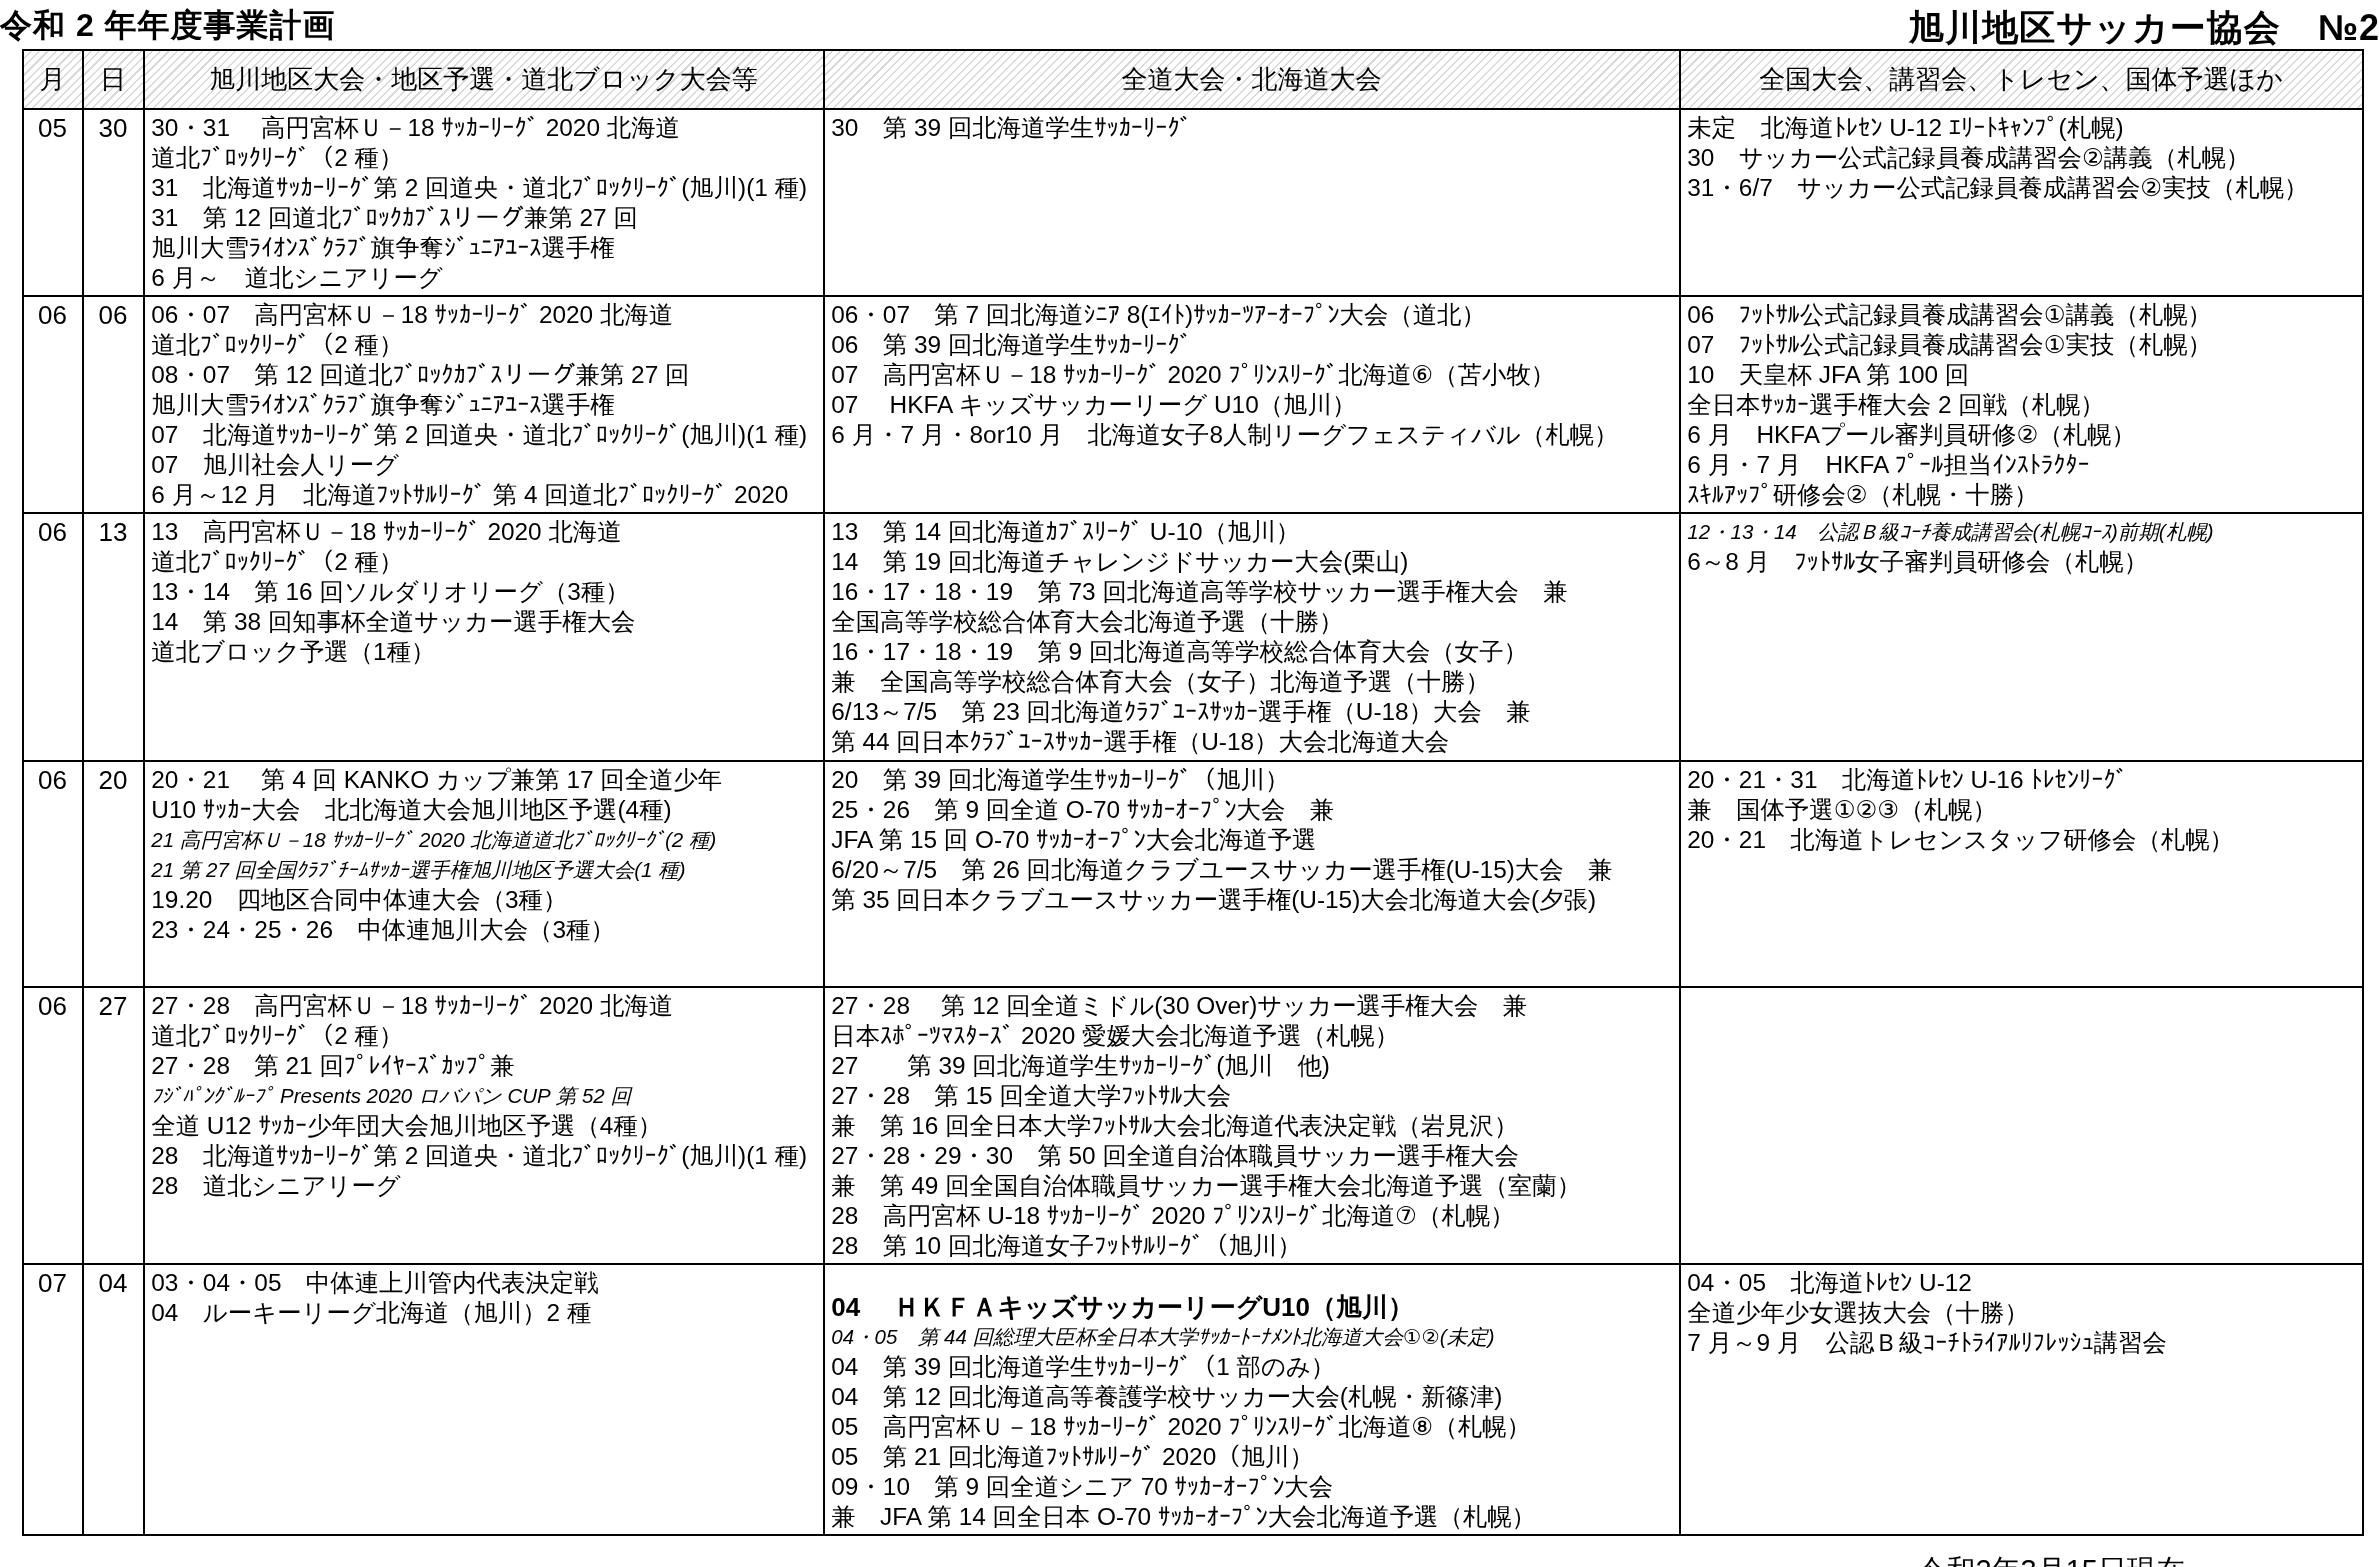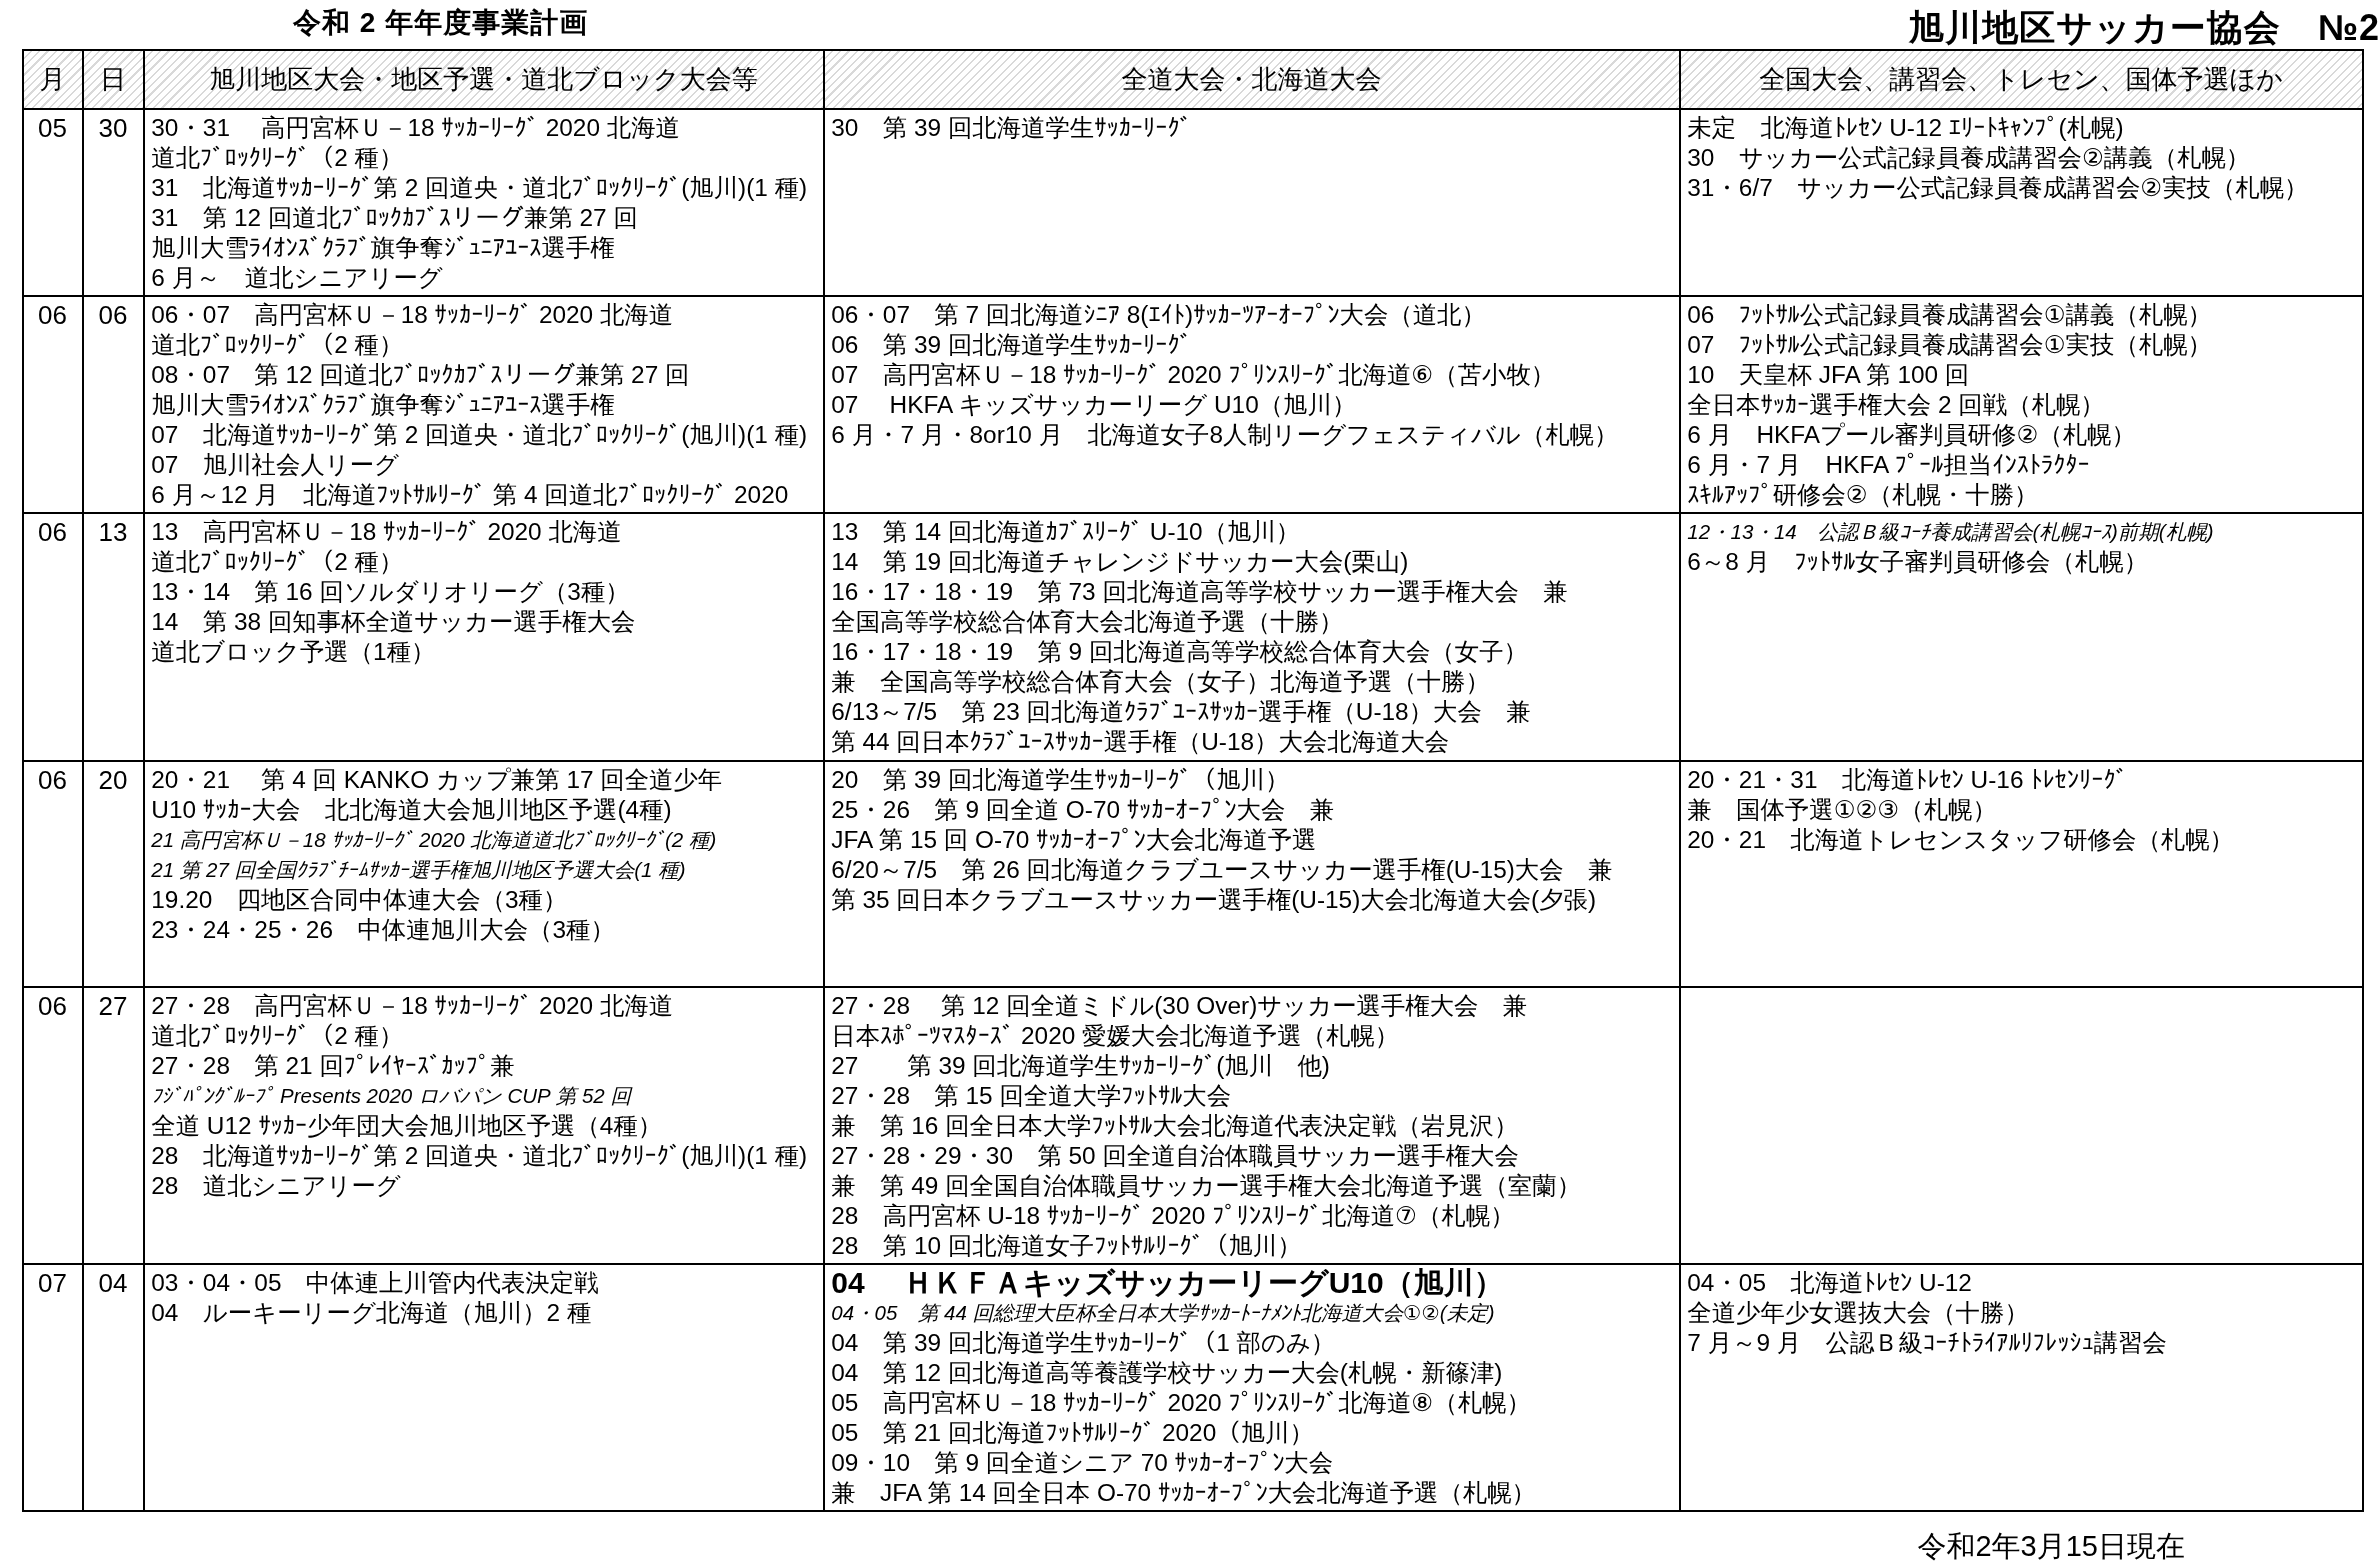--- a/index.html
+++ b/index.html
@@ -2,21 +2,21 @@
 <html><head>
 <meta charset="utf-8">
 <style>
   html,body { margin:0; padding:0; }
   body {
     width:2380px; height:1567px; background:#ffffff; color:#000;
     font-family:"Liberation Sans","DejaVu Sans",sans-serif;
     -webkit-font-smoothing:antialiased;
   }
   .titlebar { display:flex; align-items:flex-start; padding-top:3.9px; height:45px; }
-  .title-left  { margin-left:293px; font-size:28px; font-weight:bold; letter-spacing:1px; }
+  .title-left  { font-size:32px; font-weight:bold; letter-spacing:1px; }
   .title-right { margin-left:auto; font-size:36px; font-weight:bold; letter-spacing:1px; }
 
   table.sched { border-collapse:collapse; table-layout:fixed; margin-left:21.5px; width:2341px; }
   col.c-month { width:60px; }
   col.c-day   { width:61px; }
   col.c-local { width:680px; }
   col.c-hok   { width:856px; }
   col.c-nat   { width:683px; }
 
   .sched th, .sched td { border:2px solid #000; vertical-align:top; }
@@ -26,21 +26,21 @@
     font-weight:normal; font-size:26px;
     background:repeating-linear-gradient(135deg,#ffffff 0px,#ffffff 4.4px,#d9d9d9 4.4px,#d9d9d9 5.9px);
   }
 
   td.mon, td.day { text-align:center; font-size:26px; padding-top:2.9px; }
   td.events { padding:2.9px 7.8px 2px 6.8px; }
 
   .ln { font-size:24.4px; line-height:30px; white-space:nowrap; overflow:hidden; text-align:left; }
   .ln.r { text-align:left; }
   .ln.s { font-size:20.5px;font-style:italic; }
-  .ln.b { font-weight:bold; font-size:30px; }
+  .ln.b { font-weight:bold; font-size:26px;margin-top:24px; }
 
   .footer { text-align:right; padding-right:195px; margin-top:15.6px; font-size:29px; }
 </style>
 </head>
 <body>
 
 <div>
   <div class="titlebar">
     <div class="title-left">令和 2 年年度事業計画</div>
     <div class="title-right">旭川地区サッカー協会　№2</div>

